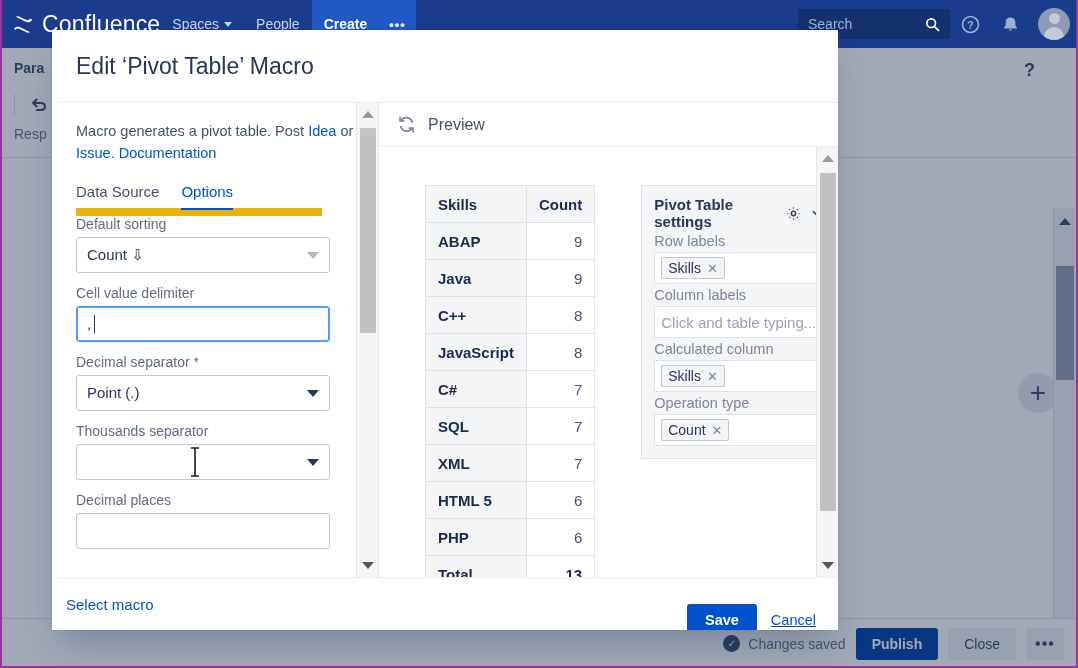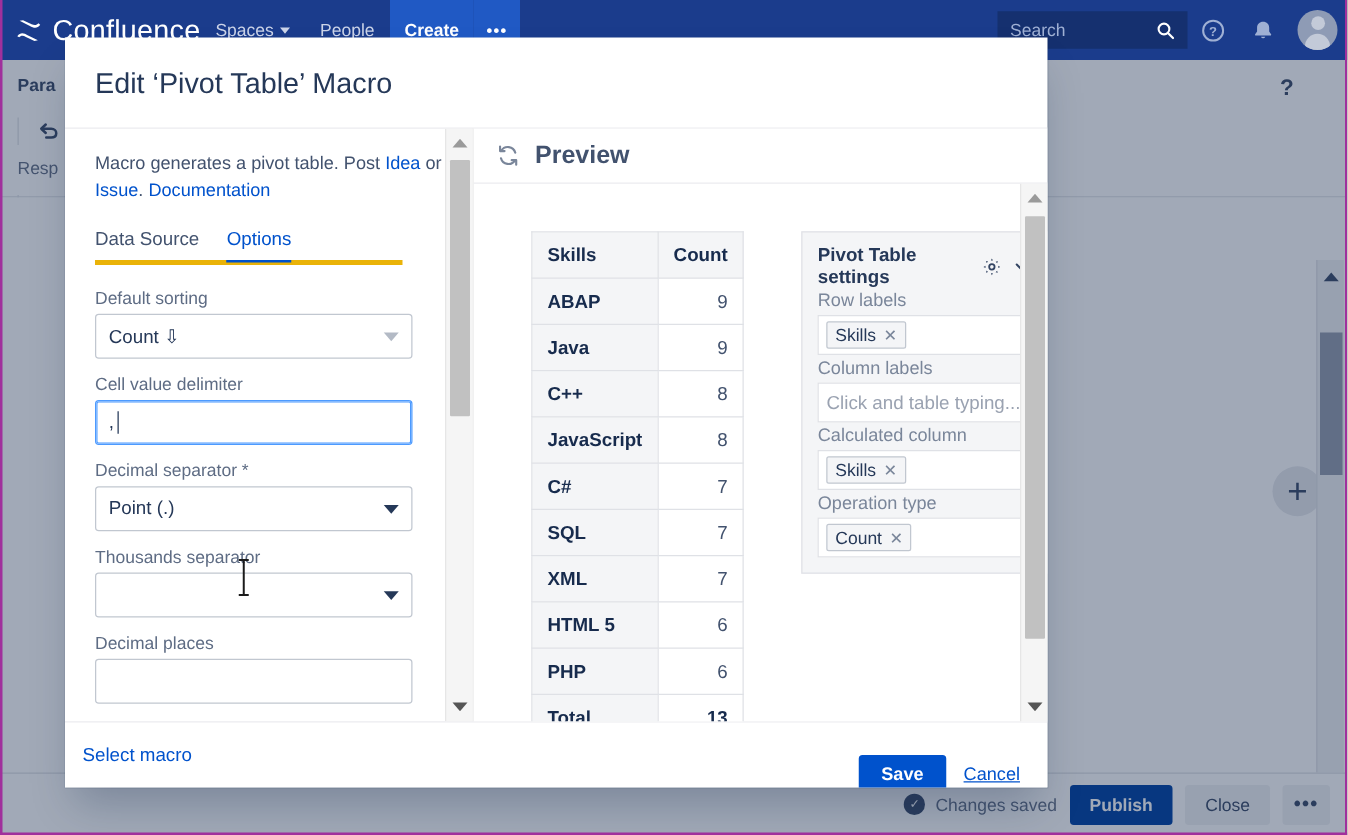--- a/index.html
+++ b/index.html
@@ -7,21 +7,21 @@
     width: 1078px; height: 668px;
     overflow: hidden;
     font-family: "Liberation Sans", sans-serif;
     background: #ffffff;
   }
 
   
   #app {
     position: relative;
     width: 1078px; height: 668px;
-    background: #4d7c0f;
+    background: #701a75;
     overflow: hidden;
   }
 
   
   .viewport-outline {
     position: absolute; left: 0; top: 0; width: 1078px; height: 668px;
     border: 2px solid #a0309c;
     border-top: none;
     pointer-events: none;
     z-index: 60;
@@ -198,21 +198,21 @@
     width: 326px; flex:0 0 326px;
     position:relative;
     padding: 18px 16px 10px 24px;
     overflow:hidden;
   }
   .macro-desc {
     color:#42526e; font-size:14.5px; line-height:1.5; margin-bottom:18px;
   }
   .macro-desc a { color:#0052cc; text-decoration:none; cursor:pointer;}
   .tabs {
-    display:flex; gap:22px; border-bottom:4px solid #eab308; margin-bottom:18px;
+    display:flex; gap:22px; border-bottom:8px solid #eab308; 
     width: 246px;
     text-align: right;
   }
   .tab {
     font-size:15px; color:#42526e; padding-bottom:8px; cursor:pointer;
     border-bottom:2px solid transparent; margin-bottom:-2px;
   }
   .tab.active { color:#0052cc; border-bottom-color:#0052cc; }
   .field { margin-bottom: 12px; }
   .field-label {
@@ -268,21 +268,21 @@
 
   
   .preview-panel {
     flex:1 1 auto; display:flex; flex-direction:column; min-width:0;
     position:relative; background:#fff;
   }
   .preview-head {
     height:44px; flex:0 0 44px; display:flex; align-items:center; gap:12px;
     padding-left:18px; border-bottom:1px solid #ebecf0;
   }
-  .preview-head .title { font-size:20px; font-weight:bold; color:#42526e; }
+  .preview-head .title { font-size:16px; font-weight:normal; color:#42526e; }
   .preview-content {
     flex:1 1 auto; position:relative; overflow:hidden;
     padding: 38px 0 0 46px;
     display:flex; gap:46px; align-items:flex-start;
   }
 
   
   table.pivot {
     border-collapse: collapse;
     font-size:15px;

